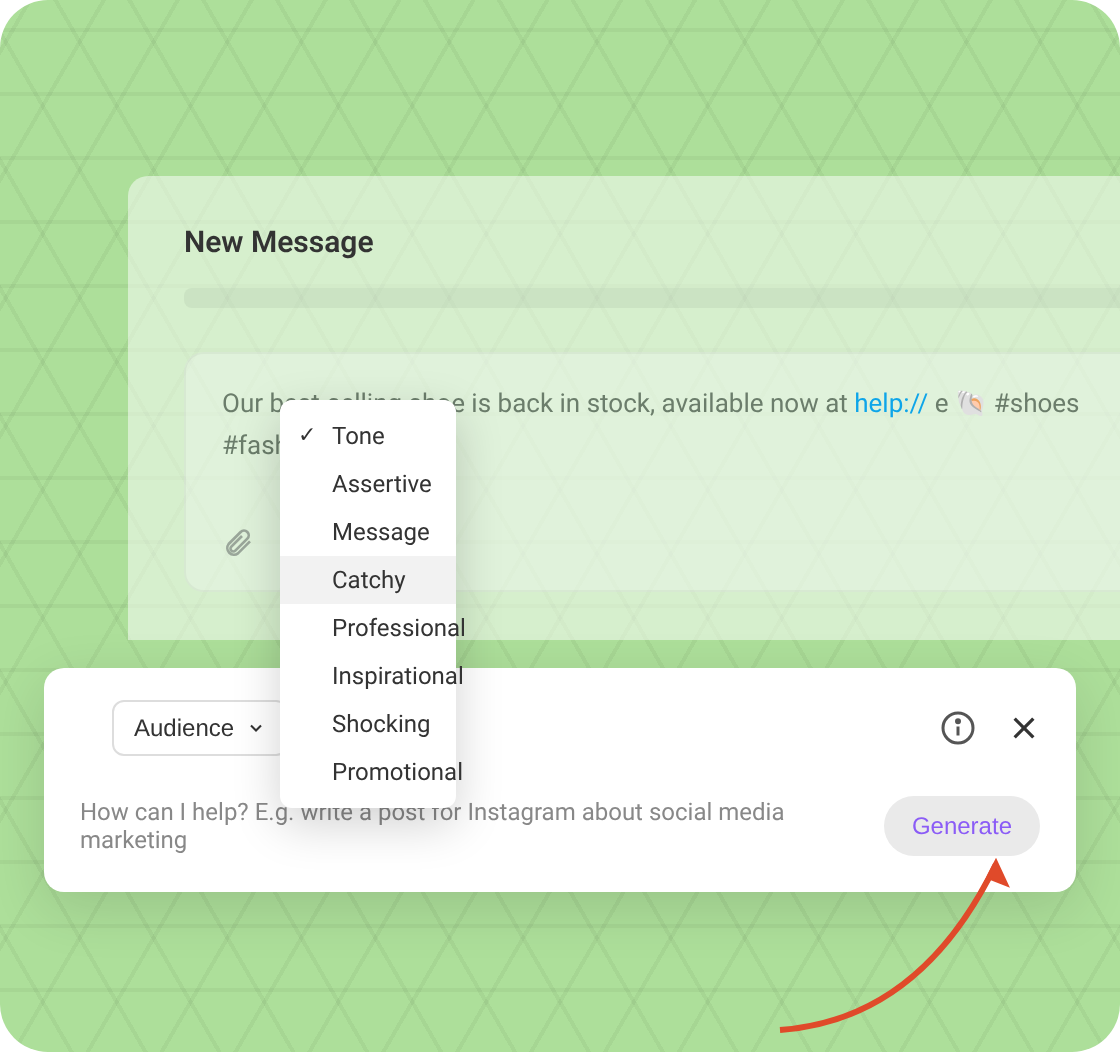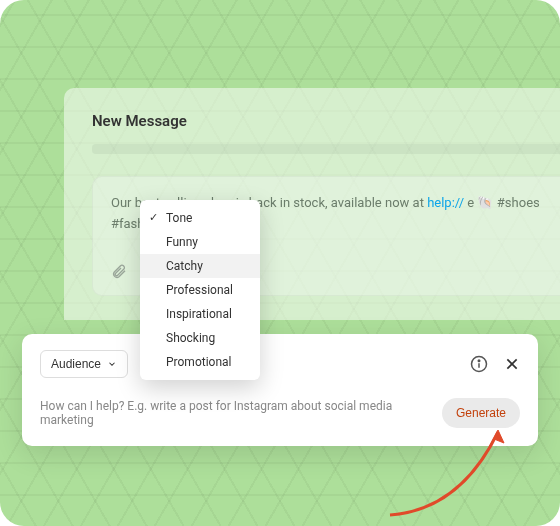--- a/index.html
+++ b/index.html
@@ -78,20 +78,21 @@
   background: #fff;
   border-radius: 10px;
   box-shadow: 0 8px 28px rgba(0,0,0,0.12);
   padding: 16px 18px 18px 18px;
 }
 .ai-top {
   display: flex;
   align-items: center;
   justify-content: space-between;
   margin-bottom: 20px;
+  margin-left: 16px;
 }
 .audience-btn {
   display: inline-flex;
   align-items: center;
   gap: 6px;
   border: 1px solid #ddd;
   background: #fff;
   border-radius: 6px;
   padding: 6px 10px;
   font-size: 12px;
@@ -100,28 +101,28 @@
 }
 .ai-top-right { display: flex; align-items: center; gap: 16px; }
 .ai-prompt-row { display: flex; align-items: center; justify-content: space-between; gap: 12px; }
 .ai-placeholder { font-size: 12px; color: #888; flex: 1; }
 .generate-btn {
   background: #eaeaea;
   border: none;
   border-radius: 16px;
   padding: 8px 14px;
   font-size: 12px;
-  color: #c2410c;
+  color: #8b5cf6;
   cursor: pointer;
 }
 .dropdown {
   position: absolute;
   left: 140px;
   top: 200px;
-  width: 120px;
+  width: 88px;
   background: #fff;
   border-radius: 6px;
   box-shadow: 0 8px 24px rgba(0,0,0,0.18);
   padding: 6px 0;
   z-index: 50;
 }
 .dd-item {
   font-size: 12px;
   color: #333;
   padding: 5px 14px 5px 26px;
@@ -215,21 +216,22 @@
     </div>
   </div>
   <div class="ai-prompt-row">
     <div class="ai-placeholder">How can I help? E.g. write a post for Instagram about social media marketing</div>
     <button class="generate-btn">Generate</button>
   </div>
 </div>
 
 <div class="dropdown" id="tone-dd">
     <div class="dd-item selected">Tone</div>
-    <div class="dd-item">Funny</div>
+    <div class="dd-item">Assertive</div>
+    <div class="dd-item">Message</div>
     <div class="dd-item hover">Catchy</div>
     <div class="dd-item">Professional</div>
     <div class="dd-item">Inspirational</div>
     <div class="dd-item">Shocking</div>
     <div class="dd-item">Promotional</div>
   </div>
 
 <div class="arrow">
   <svg width="150" height="100" viewBox="0 0 150 100">
     <path d="M 10 95 Q 80 90 118 12" fill="none" stroke="#e04a2a" stroke-width="3"></path>

